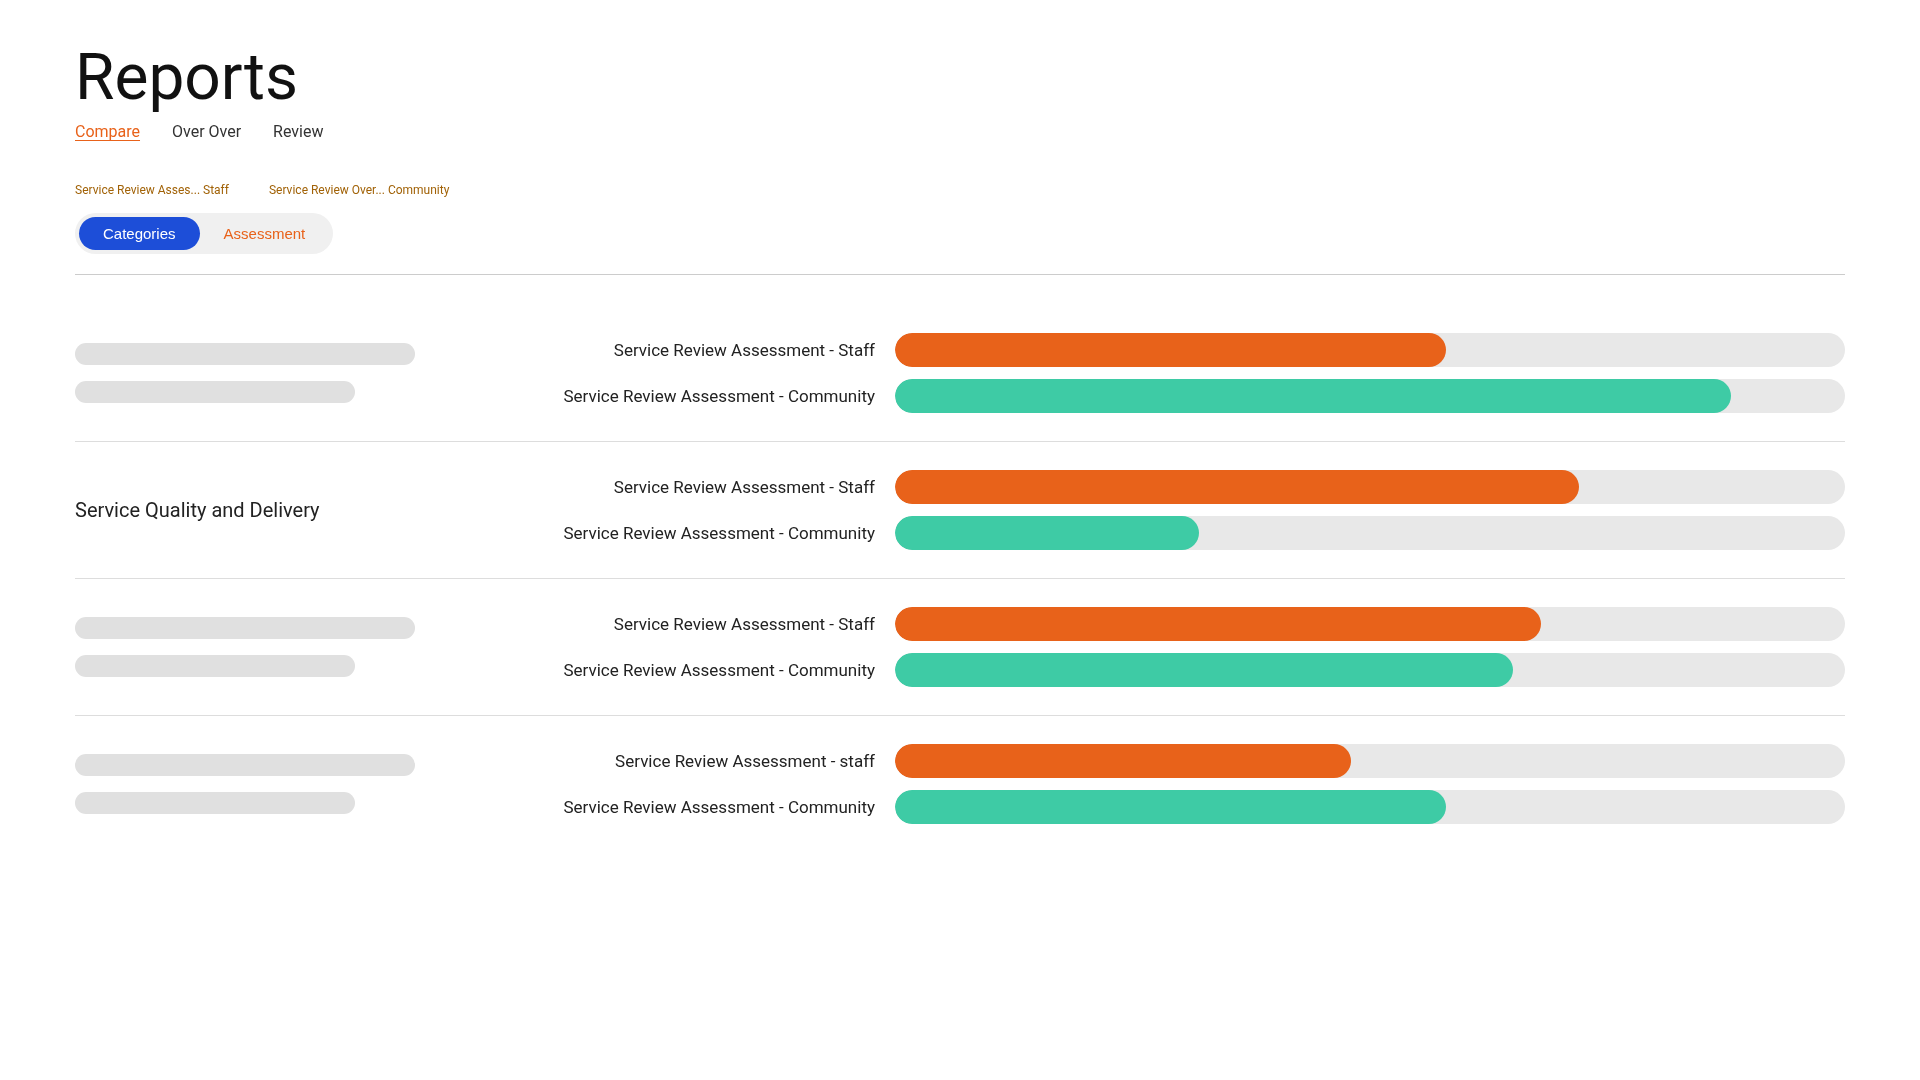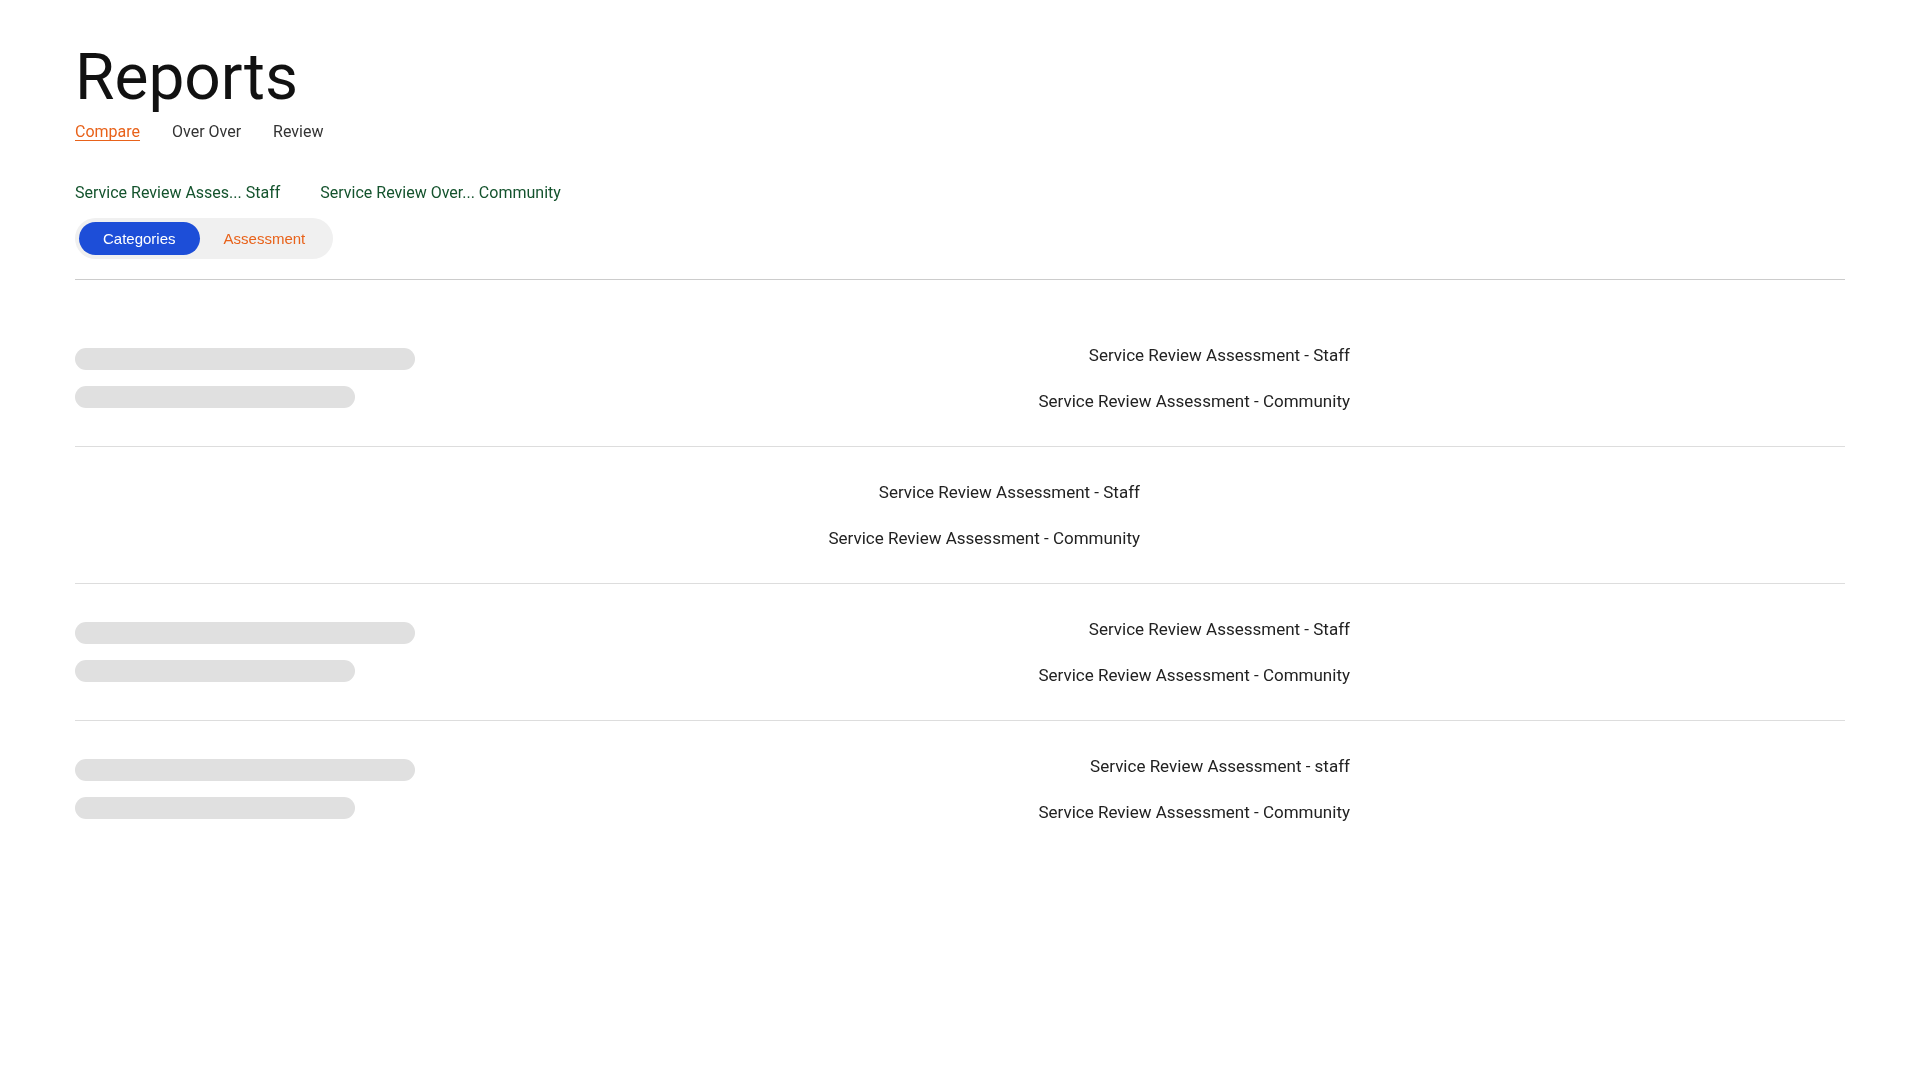--- a/index.html
+++ b/index.html
@@ -34,22 +34,22 @@
     .tab-item.active {
       color: #E8621A;
       text-decoration: underline;
       text-underline-offset: 3px;
     }
 
     [data-name="filter-labels"] {
       display: flex;
       gap: 40px;
       margin-bottom: 16px;
-      font-size: 16px;
-      color: #14532d;
+      font-size: 12px;
+      color: #a16207;
     }
 
     [data-name="toggle-buttons"] {
       display: flex;
       align-items: center;
       background: #f0f0f0;
       border-radius: 999px;
       padding: 4px;
       width: fit-content;
       margin-bottom: 20px;
@@ -108,21 +108,20 @@
     .label-visible {
       font-size: 20px;
       color: #222;
     }
 
     .row-bars-col {
       flex: 1;
       display: flex;
       flex-direction: column;
       gap: 12px;
-      align-items: center;
     }
 
     .bar-row {
       display: flex;
       align-items: center;
       gap: 20px;
     }
 
     .bar-label {
       width: 380px;
@@ -188,20 +187,23 @@
       <div class="bar-row" data-name="bar-row">
         <span class="bar-label" data-name="bar-label">Service Review Assessment - Community</span>
         <div class="bar-track" data-name="bar-track">
           <div class="bar-fill teal" style="width: 88%;" data-name="bar-fill-teal"></div>
         </div>
       </div>
     </div>
   </div>
 
   <div class="row-group" data-name="table-row">
+    <div class="row-label-col" data-name="row-label-col-2">
+      <span class="label-visible" data-name="category-label">Service Quality and Delivery</span>
+    </div>
     <div class="row-bars-col" data-name="row-bars-2">
       <div class="bar-row" data-name="bar-row">
         <span class="bar-label" data-name="bar-label">Service Review Assessment - Staff</span>
         <div class="bar-track" data-name="bar-track">
           <div class="bar-fill orange" style="width: 72%;" data-name="bar-fill-orange"></div>
         </div>
       </div>
       <div class="bar-row" data-name="bar-row">
         <span class="bar-label" data-name="bar-label">Service Review Assessment - Community</span>
         <div class="bar-track" data-name="bar-track">

